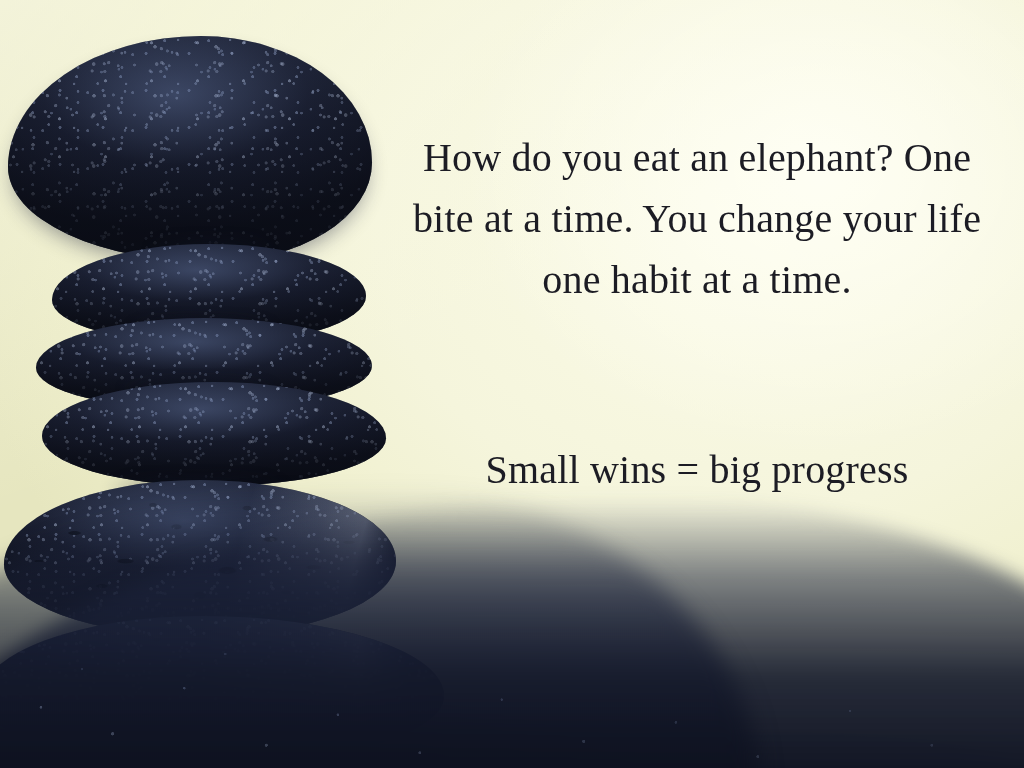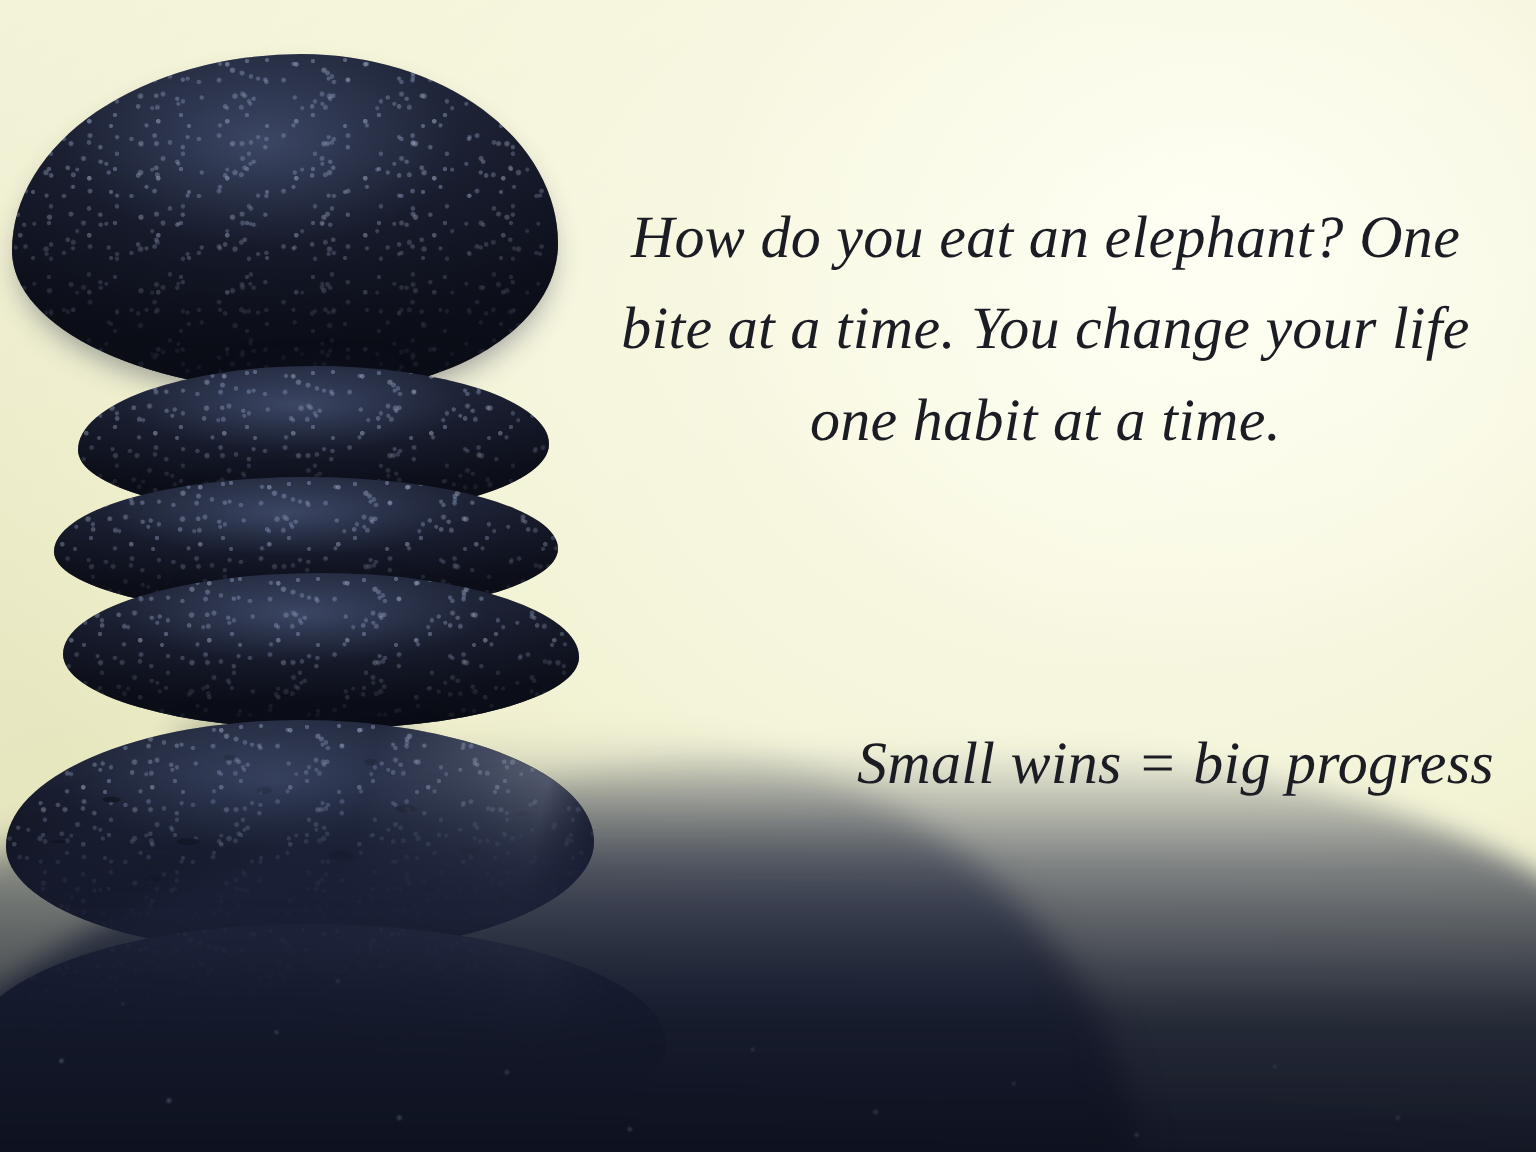--- a/index.html
+++ b/index.html
@@ -187,44 +187,43 @@
   .contact {
     position:absolute;
     background:radial-gradient(ellipse 50% 100% at 50% 50%, rgba(14,18,32,.55) 0%, rgba(14,18,32,0) 72%);
     filter:blur(5px);
   }
 
   
   .text-col {
     position:absolute;
     left:398px; top:0;
-    width:598px; height:768px;font-style:italic;
+    width:598px; height:768px;
   }
   .quote {
     position:absolute;
     left:0; top:128px;
     width:598px;
     text-align:center;
     color:#1c1c24;
     font-size:40px;
     line-height:1.52;
     letter-spacing:.2px;
     font-weight:400;
   }
   .tagline {
     position:absolute;
     left:0; top:440px;
     width:598px;
-    text-align:right;
+    text-align:center;
     color:#1c1c24;
     font-size:40px;
     line-height:1.5;
     letter-spacing:.2px;
     font-weight:400;
-    margin-top:39px;
   }
 </style>
 </head>
 <body>
 
 <div id="canvas">
 
   <div class="haze"></div>
 
   <div class="stack">

